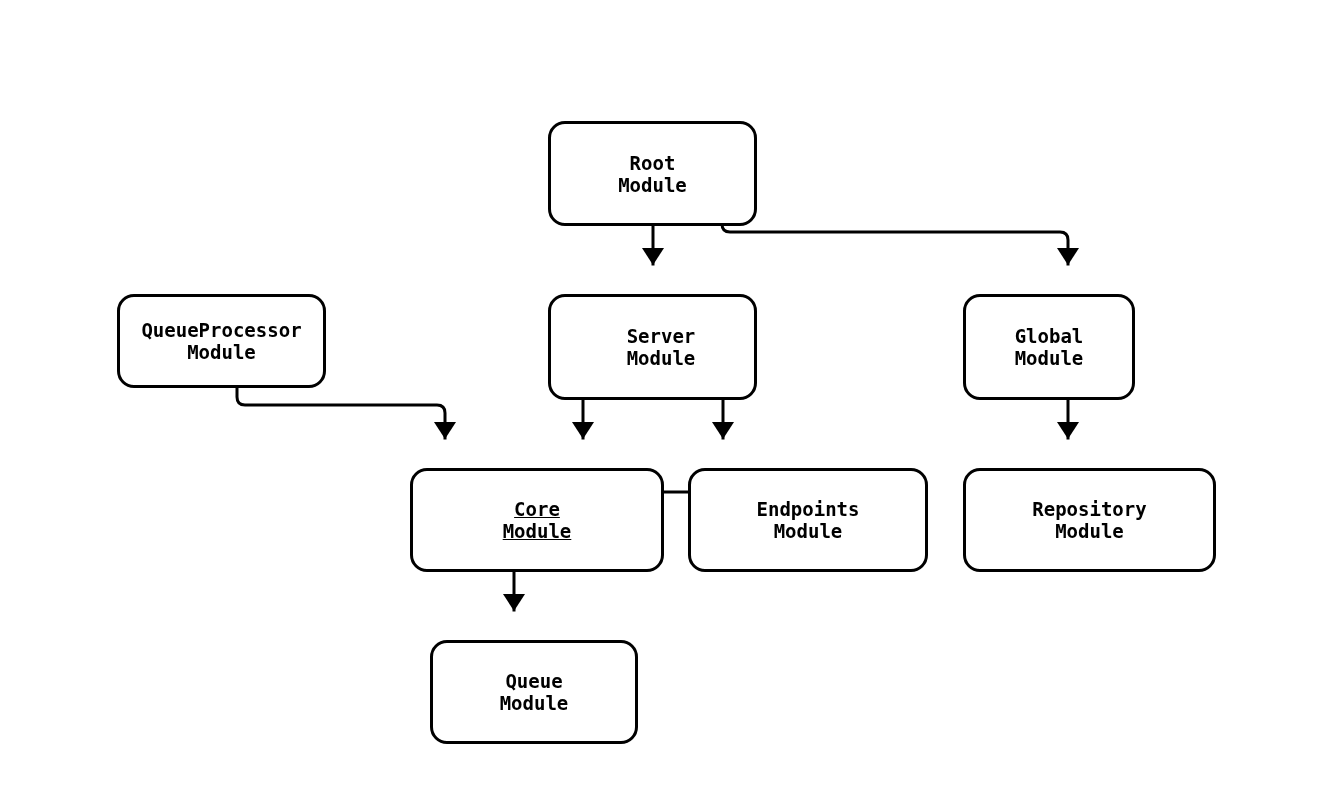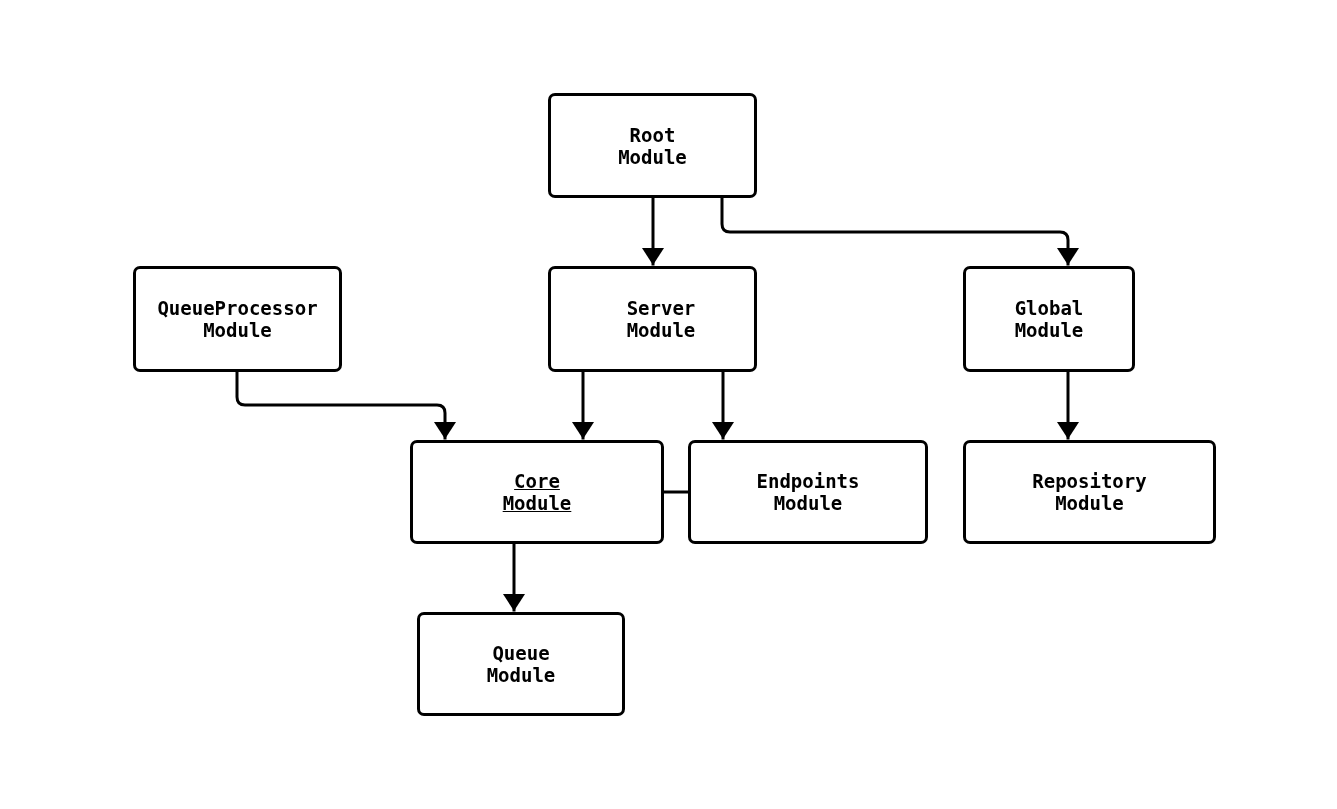--- a/index.html
+++ b/index.html
@@ -25,44 +25,45 @@
   .edge-layer path.edge {
     fill: none;
     stroke: #000000;
     stroke-width: 3;
     stroke-linecap: square;
   }
   .node {
     position: absolute;
     box-sizing: border-box;
     border: 3px solid #000000;
-    border-radius: 7px;
+    border-radius: 17px;
     background: #ffffff;
     display: flex;
     align-items: center;
     justify-content: center;
+    margin-top: 28px;
   }
   .node .label {
     white-space: pre-line;
     text-align: center;
     font-size: 19px;
     line-height: 22px;
     font-weight: bold;
     color: #000000;
     letter-spacing: 0px;
   }
   
   .node-root          { left: 548px;  top: 93px;  width: 209px; height: 105px; }
-  .node-queueprocessor{ left: 133px;  top: 266px; width: 209px; height: 106px; }
+  .node-queueprocessor{ left: 117px;  top: 266px; width: 209px; height: 94px; }
   .node-server        { left: 548px;  top: 266px; width: 209px; height: 106px; padding-left: 17px; }
   .node-global        { left: 963px;  top: 266px; width: 172px; height: 106px; }
   .node-core          { left: 410px;  top: 440px; width: 254px; height: 104px; text-decoration: underline; }
   .node-endpoints     { left: 688px;  top: 440px; width: 240px; height: 104px; }
   .node-repository    { left: 963px;  top: 440px; width: 253px; height: 104px; align-items: center; }
-  .node-queue         { left: 417px;  top: 612px; width: 208px; height: 104px; }
+  .node-queue         { left: 430px;  top: 612px; width: 208px; height: 104px; }
 </style>
 </head>
 <body>
 
 <div class="canvas">
 
   <svg class="edge-layer" width="1337" height="809" viewBox="0 0 1337 809" xmlns="http://www.w3.org/2000/svg">
     <defs>
       <marker id="arrowhead" viewBox="0 -11 17 22" markerWidth="17" markerHeight="22" refX="16" refY="0" orient="auto" markerUnits="userSpaceOnUse">
         <path d="M0,-11 L17,0 L0,11 Z" fill="#000000"></path>

